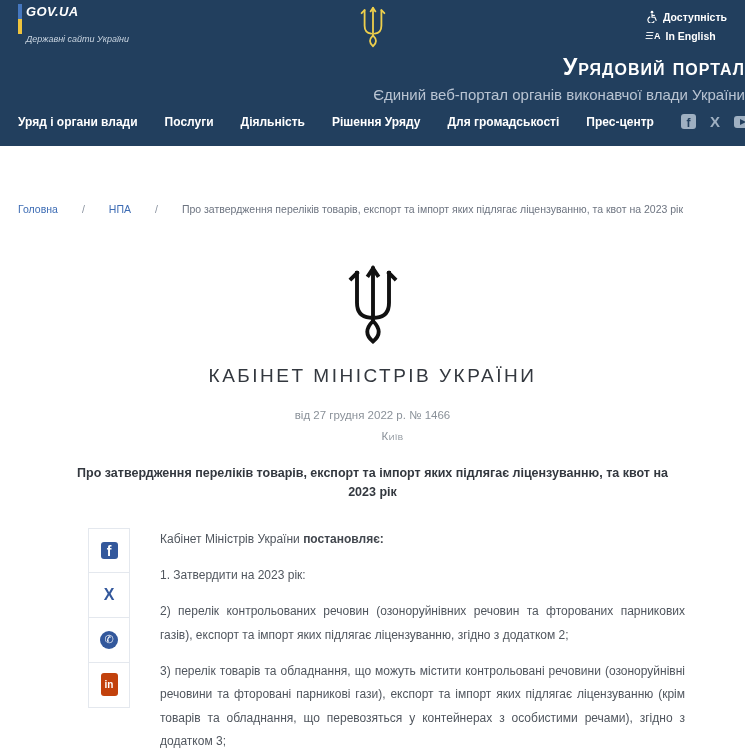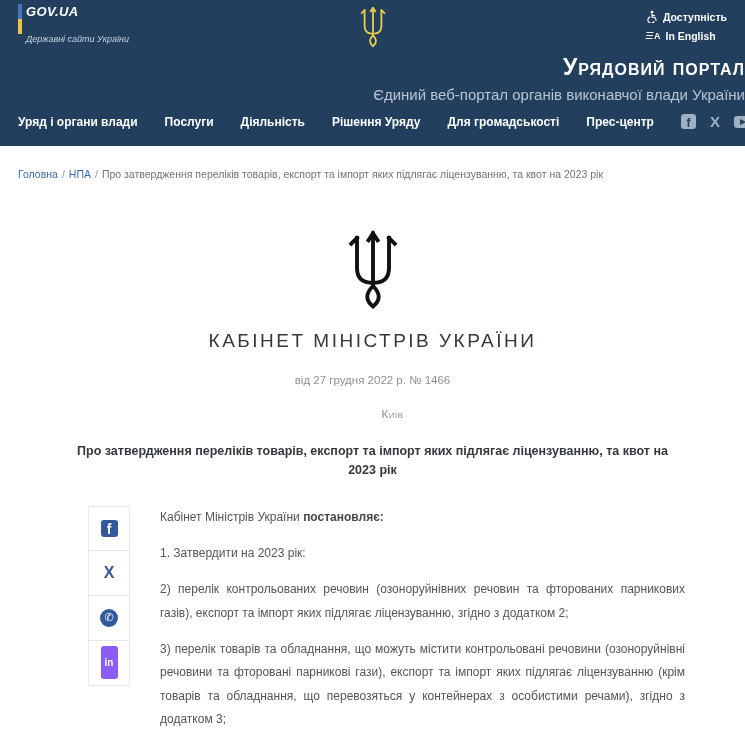--- a/index.html
+++ b/index.html
@@ -53,50 +53,50 @@
   .soc-fb { width:15px; height:15px; background:#9fb0c2; border-radius:3px; color:#223f5e;
             font-weight:bold; font-size:12px; display:flex; align-items:flex-end; justify-content:center; line-height:1; }
   .soc-x  { font-size:15px; font-weight:bold; color:#9fb0c2; }
   .soc-yt { width:17px; height:12px; background:#9fb0c2; border-radius:3px; position:relative; }
   .soc-yt::after { content:""; position:absolute; left:6px; top:3px;
       border-left:6px solid #223f5e; border-top:3px solid transparent; border-bottom:3px solid transparent; }
 
   
   .breadcrumb {
     padding:22px 18px 0; font-size:10.5px; color:#6d7480;
-    display:flex; gap:4px; align-items:baseline; flex-wrap:nowrap; white-space:nowrap;
+    display:flex; gap:24px; align-items:baseline; flex-wrap:nowrap; white-space:nowrap;margin-top:35px;
   }
   .crumb-link { color:#3d6cb4; cursor:pointer; text-decoration:none; }
   .crumb-sep { color:#8b93a0; }
   .crumb-current { color:#6d7480; overflow:hidden; text-overflow:ellipsis; }
 
   
   .doc-head { text-align:center; }
   .doc-tryzub { margin:50px auto 16px; color:#111; width:58px; }
   .doc-org { font-size:19px; letter-spacing:2.5px; color:#33383f; font-weight:500; }
   .doc-type { font-size:11.5px; letter-spacing:2.5px; color:#4a4f57; margin-top:24px; }
   .doc-date { font-size:11.5px; color:#8a9199; margin-top:22px; }
-  .doc-city { font-size:11.5px; color:#8a9199; margin-top:22px; font-variant:small-caps; letter-spacing:.5px;padding-left:40px; }
+  .doc-city { font-size:11.5px; color:#8a9199; margin-top:9px; font-variant:small-caps; letter-spacing:.5px;padding-left:40px; }
   .doc-title { font-size:12.5px; font-weight:bold; color:#33383f; margin:22px auto 0; max-width:600px; line-height:1.5; }
 
   .doc-body { display:flex; padding:26px 60px 0 88px; gap:30px; }
 
   .share-rail { width:42px; flex:0 0 42px; }
   .share-btn {
     width:42px; height:45px; border:1px solid #e4e8ee; border-top:0;
     display:flex; align-items:center; justify-content:center; cursor:pointer; background:#fff;
   }
   .share-btn:first-child { border-top:1px solid #e4e8ee; }
   .sh-fb { width:17px; height:17px; background:#33589c; border-radius:3px; color:#fff;
            font-weight:bold; font-size:14px; display:flex; align-items:flex-end; justify-content:center; line-height:1.05; }
   .sh-x { font-size:16px; font-weight:bold; color:#33589c; }
   .sh-wa { width:18px; height:18px; background:#33589c; border-radius:50%; position:relative; }
   .sh-wa::after { content:"✆"; position:absolute; inset:0; color:#fff; font-size:11px;
                   display:flex; align-items:center; justify-content:center; }
-  .sh-in { width:17px; height:33px; background:#8b5cf6; border-radius:3px; color:#fff;
+  .sh-in { width:17px; height:23px; background:#c2410c; border-radius:3px; color:#fff;
            font-weight:bold; font-size:10px; display:flex; align-items:center; justify-content:center; }
 
   .doc-text { flex:1; font-size:12px; color:#50565e; line-height:1.95; text-align:justify; }
   .doc-text p { margin-bottom:13px; }
   .doc-text .bold { font-weight:bold; color:#42474e; }
 </style>
 </head>
 <body>
 
 <header class="site-head">

